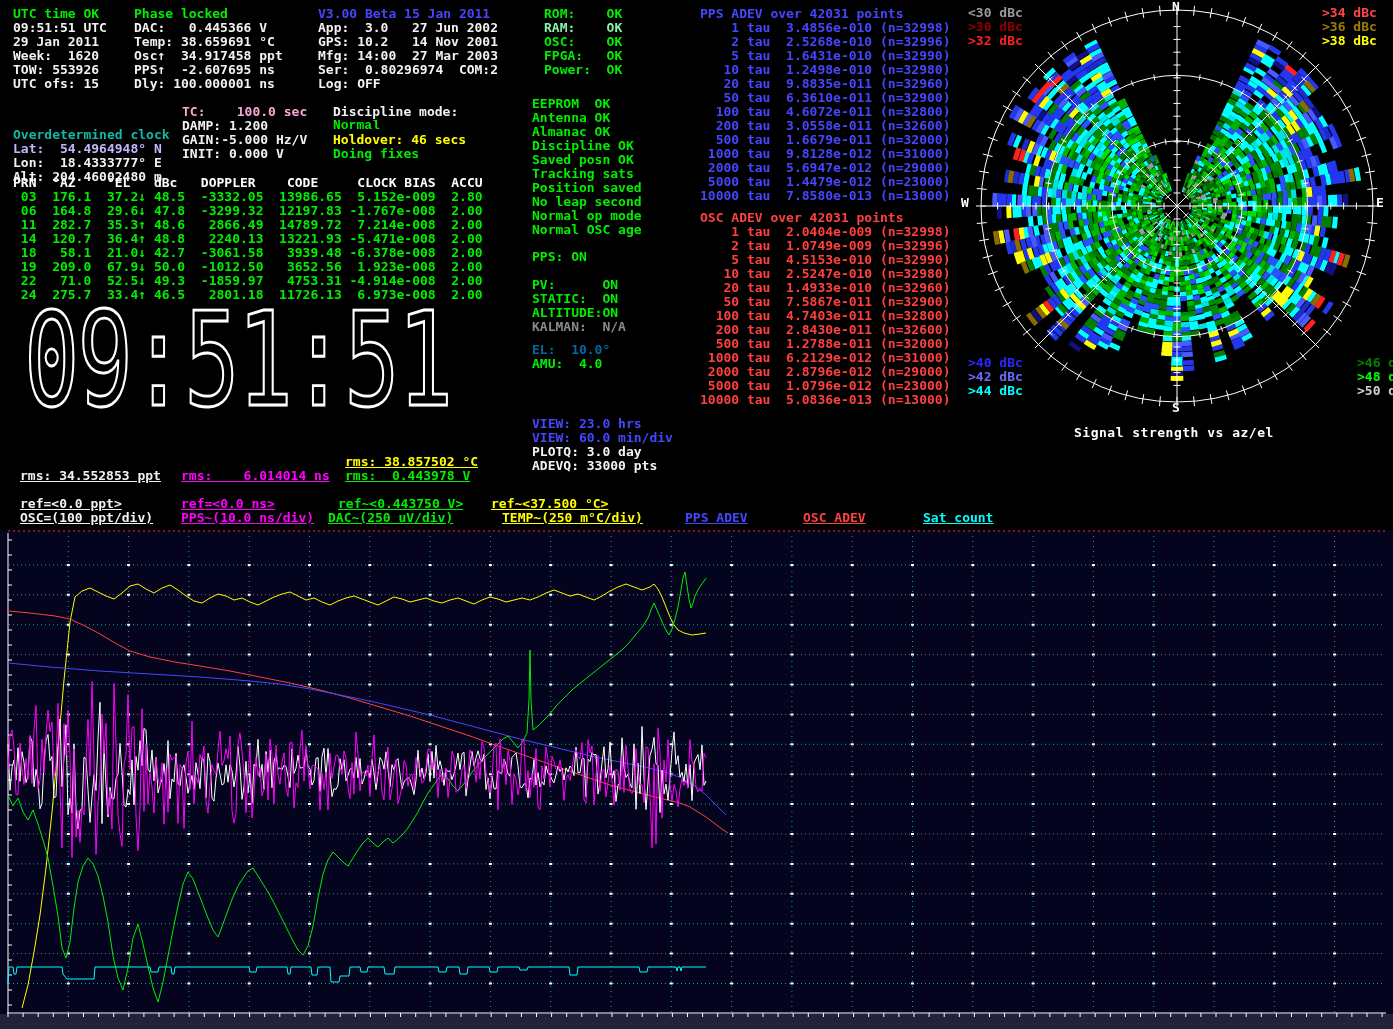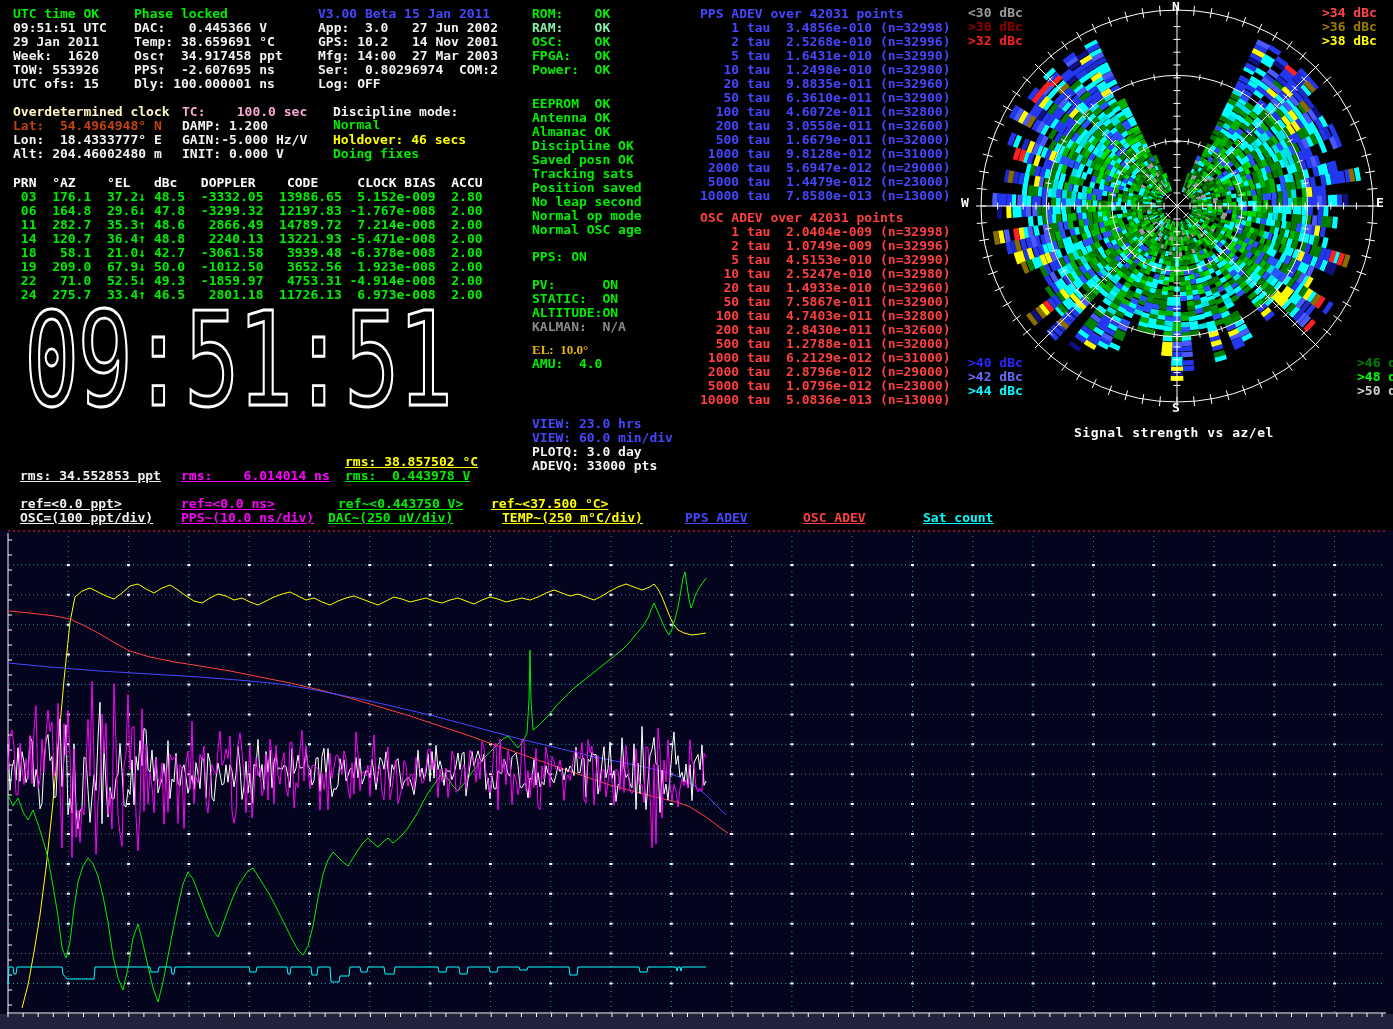--- a/index.html
+++ b/index.html
@@ -98,28 +98,28 @@
       <path d="M1334.3 250.8A163.5 163.5 0 0 1 1330.6 262.2M1052.3 311.0A163.0 163.0 0 0 1 1045.0 301.6M1017.6 240.2A163.0 163.0 0 0 1 1015.6 228.4M1020.6 161.4A162.7 162.7 0 0 1 1024.2 150.1M1015.1 159.9A168.4 168.4 0 0 1 1018.9 148.1M1342.7 253.2A172.3 172.3 0 0 1 1338.8 265.2M1323.5 297.2A172.5 172.5 0 0 1 1316.4 307.6M1051.8 85.5A173.8 173.8 0 0 1 1061.0 76.7M1285.9 66.1A177.3 177.3 0 0 1 1295.8 74.5M1314.0 320.6A178.6 178.6 0 0 1 1305.3 330.3M1033.5 102.1A177.1 177.1 0 0 1 1041.5 91.9M1041.1 92.3A177.2 177.2 0 0 1 1049.8 82.7" stroke="#ff2020" stroke-width="5" fill="none"></path>
       <circle cx="1177" cy="206" r="65.3" stroke="#fff" fill="none" stroke-width="1"></circle>
       <circle cx="1177" cy="206" r="130.6" stroke="#fff" fill="none" stroke-width="1"></circle>
       <circle cx="1177" cy="206" r="196" stroke="#fff" fill="none" stroke-width="1"></circle>
       <path d="M1177 206L1177.0 10.0M1173.5 193.0L1180.5 193.0M1173.5 180.2L1180.5 180.2M1173.5 167.4L1180.5 167.4M1173.5 154.6L1180.5 154.6M1173.5 141.8L1180.5 141.8M1173.5 129.0L1180.5 129.0M1173.5 116.2L1180.5 116.2M1173.5 103.4L1180.5 103.4M1173.5 90.6L1180.5 90.6M1173.5 77.8L1180.5 77.8M1173.5 65.0L1180.5 65.0M1173.5 52.2L1180.5 52.2M1173.5 39.4L1180.5 39.4M1173.5 26.6L1180.5 26.6M1177 206L1315.6 67.4M1183.7 194.3L1188.7 199.3M1192.8 185.3L1197.7 190.2M1201.8 176.2L1206.8 181.2M1210.9 167.2L1215.8 172.1M1219.9 158.1L1224.9 163.1M1229.0 149.1L1233.9 154.0M1238.0 140.0L1243.0 145.0M1247.1 131.0L1252.0 135.9M1256.1 121.9L1261.1 126.9M1265.2 112.9L1270.1 117.8M1274.2 103.8L1279.2 108.8M1283.3 94.8L1288.2 99.7M1292.3 85.7L1297.3 90.7M1301.4 76.7L1306.3 81.6M1177 206L1373.0 206.0M1190.0 202.5L1190.0 209.5M1202.8 202.5L1202.8 209.5M1215.6 202.5L1215.6 209.5M1228.4 202.5L1228.4 209.5M1241.2 202.5L1241.2 209.5M1254.0 202.5L1254.0 209.5M1266.8 202.5L1266.8 209.5M1279.6 202.5L1279.6 209.5M1292.4 202.5L1292.4 209.5M1305.2 202.5L1305.2 209.5M1318.0 202.5L1318.0 209.5M1330.8 202.5L1330.8 209.5M1343.6 202.5L1343.6 209.5M1356.4 202.5L1356.4 209.5M1177 206L1315.6 344.6M1188.7 212.7L1183.7 217.7M1197.7 221.8L1192.8 226.7M1206.8 230.8L1201.8 235.8M1215.8 239.9L1210.9 244.8M1224.9 248.9L1219.9 253.9M1233.9 258.0L1229.0 262.9M1243.0 267.0L1238.0 272.0M1252.0 276.1L1247.1 281.0M1261.1 285.1L1256.1 290.1M1270.1 294.2L1265.2 299.1M1279.2 303.2L1274.2 308.2M1288.2 312.3L1283.3 317.2M1297.3 321.3L1292.3 326.3M1306.3 330.4L1301.4 335.3M1177 206L1177.0 402.0M1180.5 219.0L1173.5 219.0M1180.5 231.8L1173.5 231.8M1180.5 244.6L1173.5 244.6M1180.5 257.4L1173.5 257.4M1180.5 270.2L1173.5 270.2M1180.5 283.0L1173.5 283.0M1180.5 295.8L1173.5 295.8M1180.5 308.6L1173.5 308.6M1180.5 321.4L1173.5 321.4M1180.5 334.2L1173.5 334.2M1180.5 347.0L1173.5 347.0M1180.5 359.8L1173.5 359.8M1180.5 372.6L1173.5 372.6M1180.5 385.4L1173.5 385.4M1177 206L1038.4 344.6M1170.3 217.7L1165.3 212.7M1161.2 226.7L1156.3 221.8M1152.2 235.8L1147.2 230.8M1143.1 244.8L1138.2 239.9M1134.1 253.9L1129.1 248.9M1125.0 262.9L1120.1 258.0M1116.0 272.0L1111.0 267.0M1106.9 281.0L1102.0 276.1M1097.9 290.1L1092.9 285.1M1088.8 299.1L1083.9 294.2M1079.8 308.2L1074.8 303.2M1070.7 317.2L1065.8 312.3M1061.7 326.3L1056.7 321.3M1052.6 335.3L1047.7 330.4M1177 206L981.0 206.0M1164.0 209.5L1164.0 202.5M1151.2 209.5L1151.2 202.5M1138.4 209.5L1138.4 202.5M1125.6 209.5L1125.6 202.5M1112.8 209.5L1112.8 202.5M1100.0 209.5L1100.0 202.5M1087.2 209.5L1087.2 202.5M1074.4 209.5L1074.4 202.5M1061.6 209.5L1061.6 202.5M1048.8 209.5L1048.8 202.5M1036.0 209.5L1036.0 202.5M1023.2 209.5L1023.2 202.5M1010.4 209.5L1010.4 202.5M997.6 209.5L997.6 202.5M1177 206L1038.4 67.4M1165.3 199.3L1170.3 194.3M1156.3 190.2L1161.2 185.3M1147.2 181.2L1152.2 176.2M1138.2 172.1L1143.1 167.2M1129.1 163.1L1134.1 158.1M1120.1 154.0L1125.0 149.1M1111.0 145.0L1116.0 140.0M1102.0 135.9L1106.9 131.0M1092.9 126.9L1097.9 121.9M1083.9 117.8L1088.8 112.9M1074.8 108.8L1079.8 103.8M1065.8 99.7L1070.7 94.8M1056.7 90.7L1061.7 85.7M1047.7 81.6L1052.6 76.7M1177.0 15.0L1177.0 5.0M1193.6 15.7L1194.5 5.8M1210.2 17.9L1211.9 8.1M1226.4 21.5L1229.0 11.8M1242.3 26.5L1245.7 17.1M1257.7 32.9L1261.9 23.8M1272.5 40.6L1277.5 31.9M1286.6 49.5L1292.3 41.4M1299.8 59.7L1306.2 52.0M1312.1 70.9L1319.1 63.9M1323.3 83.2L1331.0 76.8M1333.5 96.4L1341.6 90.7M1342.4 110.5L1351.1 105.5M1350.1 125.3L1359.2 121.1M1356.5 140.7L1365.9 137.3M1361.5 156.6L1371.2 154.0M1365.1 172.8L1374.9 171.1M1367.3 189.4L1377.2 188.5M1368.0 206.0L1378.0 206.0M1367.3 222.6L1377.2 223.5M1365.1 239.2L1374.9 240.9M1361.5 255.4L1371.2 258.0M1356.5 271.3L1365.9 274.7M1350.1 286.7L1359.2 290.9M1342.4 301.5L1351.1 306.5M1333.5 315.6L1341.6 321.3M1323.3 328.8L1331.0 335.2M1312.1 341.1L1319.1 348.1M1299.8 352.3L1306.2 360.0M1286.6 362.5L1292.3 370.6M1272.5 371.4L1277.5 380.1M1257.7 379.1L1261.9 388.2M1242.3 385.5L1245.7 394.9M1226.4 390.5L1229.0 400.2M1210.2 394.1L1211.9 403.9M1193.6 396.3L1194.5 406.2M1177.0 397.0L1177.0 407.0M1160.4 396.3L1159.5 406.2M1143.8 394.1L1142.1 403.9M1127.6 390.5L1125.0 400.2M1111.7 385.5L1108.3 394.9M1096.3 379.1L1092.1 388.2M1081.5 371.4L1076.5 380.1M1067.4 362.5L1061.7 370.6M1054.2 352.3L1047.8 360.0M1041.9 341.1L1034.9 348.1M1030.7 328.8L1023.0 335.2M1020.5 315.6L1012.4 321.3M1011.6 301.5L1002.9 306.5M1003.9 286.7L994.8 290.9M997.5 271.3L988.1 274.7M992.5 255.4L982.8 258.0M988.9 239.2L979.1 240.9M986.7 222.6L976.8 223.5M986.0 206.0L976.0 206.0M986.7 189.4L976.8 188.5M988.9 172.8L979.1 171.1M992.5 156.6L982.8 154.0M997.5 140.7L988.1 137.3M1003.9 125.3L994.8 121.1M1011.6 110.5L1002.9 105.5M1020.5 96.4L1012.4 90.7M1030.7 83.2L1023.0 76.8M1041.9 70.9L1034.9 63.9M1054.2 59.7L1047.8 52.0M1067.4 49.5L1061.7 41.4M1081.5 40.6L1076.5 31.9M1096.3 32.9L1092.1 23.8M1111.7 26.5L1108.3 17.1M1127.6 21.5L1125.0 11.8M1143.8 17.9L1142.1 8.1M1160.4 15.7L1159.5 5.8M1177.0 143.7L1177.0 137.7M1187.8 144.6L1188.9 138.7M1198.3 147.5L1200.4 141.8M1208.2 152.0L1211.2 146.9M1217.0 158.3L1220.9 153.7M1224.7 166.0L1229.3 162.1M1231.0 174.8L1236.1 171.8M1235.5 184.7L1241.2 182.6M1238.4 195.2L1244.3 194.1M1239.3 206.0L1245.3 206.0M1238.4 216.8L1244.3 217.9M1235.5 227.3L1241.2 229.4M1231.0 237.1L1236.1 240.1M1224.7 246.0L1229.3 249.9M1217.0 253.7L1220.9 258.3M1208.2 260.0L1211.2 265.1M1198.3 264.5L1200.4 270.2M1187.8 267.4L1188.9 273.3M1177.0 268.3L1177.0 274.3M1166.2 267.4L1165.1 273.3M1155.7 264.5L1153.6 270.2M1145.8 260.0L1142.8 265.1M1137.0 253.7L1133.1 258.3M1129.3 246.0L1124.7 249.9M1123.0 237.2L1117.9 240.2M1118.5 227.3L1112.8 229.4M1115.6 216.8L1109.7 217.9M1114.7 206.0L1108.7 206.0M1115.6 195.2L1109.7 194.1M1118.5 184.7L1112.8 182.6M1123.0 174.8L1117.9 171.8M1129.3 166.0L1124.7 162.1M1137.0 158.3L1133.1 153.7M1145.8 152.0L1142.8 146.9M1155.7 147.5L1153.6 141.8M1166.2 144.6L1165.1 138.7M1177.0 78.4L1177.0 72.4M1199.2 80.3L1200.2 74.4M1220.6 86.1L1222.7 80.5M1240.8 95.5L1243.8 90.3M1259.0 108.3L1262.9 103.7M1274.7 124.0L1279.3 120.1M1287.5 142.2L1292.7 139.2M1296.9 162.4L1302.5 160.3M1302.7 183.8L1308.6 182.8M1304.6 206.0L1310.6 206.0M1302.7 228.2L1308.6 229.2M1296.9 249.6L1302.5 251.7M1287.5 269.8L1292.7 272.8M1274.7 288.0L1279.3 291.9M1259.0 303.7L1262.9 308.3M1240.8 316.5L1243.8 321.7M1220.6 325.9L1222.7 331.5M1199.2 331.7L1200.2 337.6M1177.0 333.6L1177.0 339.6M1154.8 331.7L1153.8 337.6M1133.4 325.9L1131.3 331.5M1113.2 316.5L1110.2 321.7M1095.0 303.7L1091.1 308.3M1079.3 288.0L1074.7 291.9M1066.5 269.8L1061.3 272.8M1057.1 249.6L1051.5 251.7M1051.3 228.2L1045.4 229.2M1049.4 206.0L1043.4 206.0M1051.3 183.8L1045.4 182.8M1057.1 162.4L1051.5 160.3M1066.5 142.2L1061.3 139.2M1079.3 124.0L1074.7 120.1M1095.0 108.3L1091.1 103.7M1113.2 95.5L1110.2 90.3M1133.4 86.1L1131.3 80.5M1154.8 80.3L1153.8 74.4" stroke="#ffffff" stroke-width="1" fill="none"></path>
     </svg>
   <div id="blocks">
       <div class="blk" style="left: 13px; top: 7px;"><div class="ln" style="color: rgb(0, 238, 0);">UTC time OK</div><div class="ln" style="color: rgb(242, 242, 242);">09:51:51 UTC</div><div class="ln" style="color: rgb(242, 242, 242);">29 Jan 2011</div><div class="ln" style="color: rgb(242, 242, 242);">Week:  1620</div><div class="ln" style="color: rgb(242, 242, 242);">TOW: 553926</div><div class="ln" style="color: rgb(242, 242, 242);">UTC ofs: 15</div></div>
       <div class="blk" style="left: 134px; top: 7px;"><div class="ln" style="color: rgb(0, 238, 0);">Phase locked</div><div class="ln" style="color: rgb(242, 242, 242);">DAC:   0.445366 V</div><div class="ln" style="color: rgb(242, 242, 242);">Temp: 38.659691 °C</div><div class="ln" style="color: rgb(242, 242, 242);">Osc↑  34.917458 ppt</div><div class="ln" style="color: rgb(242, 242, 242);">PPS↑  -2.607695 ns</div><div class="ln" style="color: rgb(242, 242, 242);">Dly: 100.000001 ns</div></div>
       <div class="blk" style="left: 318px; top: 7px;"><div class="ln" style="color: rgb(70, 70, 255);">V3.00 Beta 15 Jan 2011</div><div class="ln" style="color: rgb(242, 242, 242);">App:  3.0   27 Jun 2002</div><div class="ln" style="color: rgb(242, 242, 242);">GPS: 10.2   14 Nov 2001</div><div class="ln" style="color: rgb(242, 242, 242);">Mfg: 14:00  27 Mar 2003</div><div class="ln" style="color: rgb(242, 242, 242);">Ser:  0.80296974  COM:2</div><div class="ln" style="color: rgb(242, 242, 242);">Log: OFF</div></div>
-      <div class="blk" style="left: 532px; top: 7px;"><div class="ln" style="color: rgb(0, 238, 0);">ROM:    OK</div><div class="ln" style="color: #86efac;">RAM:    OK</div><div class="ln" style="color: rgb(0, 238, 0);">OSC:    OK</div><div class="ln" style="color: rgb(0, 238, 0);">FPGA:   OK</div><div class="ln" style="color: rgb(0, 238, 0);">Power:  OK</div></div>
-      <div class="blk" style="left: 13px; top: 105px;"><div class="ln" style="color: #fef9c3;">Overdetermined clock</div><div class="ln" style="color: #c2410c;">Lat:  54.4964948° N</div><div class="ln" style="color: rgb(242, 242, 242);">Lon:  18.4333777° E</div><div class="ln" style="color: rgb(242, 242, 242);">Alt: 204.46002480 m</div></div>
+      <div class="blk" style="left: 544px; top: 7px;"><div class="ln" style="color: rgb(0, 238, 0);">ROM:    OK</div><div class="ln" style="color: #86efac;">RAM:    OK</div><div class="ln" style="color: rgb(0, 238, 0);">OSC:    OK</div><div class="ln" style="color: rgb(0, 238, 0);">FPGA:   OK</div><div class="ln" style="color: rgb(0, 238, 0);">Power:  OK</div></div>
+      <div class="blk" style="left: 13px; top: 105px;"><div class="ln" style="color: #14b8a6; margin-top: 23px;">Overdetermined clock</div><div class="ln" style="color: #c4b5fd;">Lat:  54.4964948° N</div><div class="ln" style="color: rgb(242, 242, 242);">Lon:  18.4333777° E</div><div class="ln" style="color: rgb(242, 242, 242);">Alt: 204.46002480 m</div></div>
       <div class="blk" style="left: 182px; top: 105px;"><div class="ln" style="color: #f9a8d4;">TC:    100.0 sec</div><div class="ln" style="color: rgb(242, 242, 242);">DAMP: 1.200</div><div class="ln" style="color: rgb(242, 242, 242);">GAIN:-5.000 Hz/V</div><div class="ln" style="color: rgb(242, 242, 242);">INIT: 0.000 V</div></div>
       <div class="blk" style="left: 333px; top: 105px;"><div class="ln" style="color: rgb(242, 242, 242);">Discipline mode:</div><div class="ln" style="color: rgb(0, 238, 0); font-family: Liberation Mono, monospace;">Normal</div><div class="ln" style="color: rgb(255, 255, 0);">Holdover: 46 secs</div><div class="ln" style="color: rgb(0, 238, 0);">Doing fixes</div></div>
       <div class="blk" style="left: 532px; top: 97px;"><div class="ln" style="color: rgb(0, 238, 0);">EEPROM  OK</div><div class="ln" style="color: rgb(0, 238, 0);">Antenna OK</div><div class="ln" style="color: rgb(0, 238, 0);">Almanac OK</div><div class="ln" style="color: rgb(0, 238, 0);">Discipline OK</div><div class="ln" style="color: rgb(0, 238, 0);">Saved posn OK</div><div class="ln" style="color: rgb(0, 238, 0);">Tracking sats</div><div class="ln" style="color: rgb(0, 238, 0);">Position saved</div><div class="ln" style="color: rgb(0, 238, 0);">No leap second</div><div class="ln" style="color: rgb(0, 238, 0);">Normal op mode</div><div class="ln" style="color: rgb(0, 238, 0);">Normal OSC age</div></div>
       <div class="blk" style="left: 532px; top: 250px;"><div class="ln" style="color: rgb(0, 238, 0);">PPS: ON</div></div>
       <div class="blk" style="left: 532px; top: 278px;"><div class="ln" style="color: rgb(0, 238, 0);">PV:      ON</div><div class="ln" style="color: rgb(0, 238, 0);">STATIC:  ON</div><div class="ln" style="color: rgb(0, 238, 0);">ALTITUDE:ON</div><div class="ln" style="color: rgb(138, 138, 138);">KALMAN:  N/A</div></div>
-      <div class="blk" style="left: 532px; top: 343px;"><div class="ln" style="color: #eab308; font-family: Liberation Serif, serif;">EL:  10.0°</div><div class="ln" style="color: rgb(0, 238, 0);">AMU:  4.0</div></div>
+      <div class="blk" style="left: 532px; top: 343px;"><div class="ln" style="color: #0369a1;">EL:  10.0°</div><div class="ln" style="color: rgb(0, 238, 0);">AMU:  4.0</div></div>
       <div class="blk" style="left: 532px; top: 417px;"><div class="ln" style="color: rgb(70, 70, 255);">VIEW: 23.0 hrs</div><div class="ln" style="color: rgb(70, 70, 255);">VIEW: 60.0 min/div</div><div class="ln" style="color: rgb(242, 242, 242);">PLOTQ: 3.0 day</div><div class="ln" style="color: rgb(242, 242, 242);">ADEVQ: 33000 pts</div></div>
       <div class="blk" style="left: 13px; top: 176px;"><div class="ln" style="color: rgb(255, 255, 255);">PRN  °AZ    °EL   dBc   DOPPLER    CODE     CLOCK BIAS  ACCU</div><div class="ln" style="color: rgb(0, 238, 0);"> 03  176.1  37.2↓ 48.5  -3332.05  13986.65  5.152e-009  2.80</div><div class="ln" style="color: rgb(0, 238, 0);"> 06  164.8  29.6↓ 47.8  -3299.32  12197.83 -1.767e-008  2.00</div><div class="ln" style="color: rgb(0, 238, 0);"> 11  282.7  35.3↑ 48.6   2866.49  14789.72  7.214e-008  2.00</div><div class="ln" style="color: rgb(0, 238, 0);"> 14  120.7  36.4↑ 48.8   2240.13  13221.93 -5.471e-008  2.00</div><div class="ln" style="color: rgb(0, 238, 0);"> 18   58.1  21.0↓ 42.7  -3061.58   3939.48 -6.378e-008  2.00</div><div class="ln" style="color: rgb(0, 238, 0);"> 19  209.0  67.9↓ 50.0  -1012.50   3652.56  1.923e-008  2.00</div><div class="ln" style="color: rgb(0, 238, 0);"> 22   71.0  52.5↓ 49.3  -1859.97   4753.31 -4.914e-008  2.00</div><div class="ln" style="color: rgb(0, 238, 0);"> 24  275.7  33.4↑ 46.5   2801.18  11726.13  6.973e-008  2.00</div></div>
       <div class="blk" style="left: 700px; top: 7px;"><div class="ln" style="color: rgb(70, 70, 255);">PPS ADEV over 42031 points</div><div class="ln" style="color: rgb(70, 70, 255);">    1 tau  3.4856e-010 (n=32998)</div><div class="ln" style="color: rgb(70, 70, 255);">    2 tau  2.5268e-010 (n=32996)</div><div class="ln" style="color: rgb(70, 70, 255);">    5 tau  1.6431e-010 (n=32990)</div><div class="ln" style="color: rgb(70, 70, 255);">   10 tau  1.2498e-010 (n=32980)</div><div class="ln" style="color: rgb(70, 70, 255);">   20 tau  9.8835e-011 (n=32960)</div><div class="ln" style="color: rgb(70, 70, 255);">   50 tau  6.3610e-011 (n=32900)</div><div class="ln" style="color: rgb(70, 70, 255);">  100 tau  4.6072e-011 (n=32800)</div><div class="ln" style="color: rgb(70, 70, 255);">  200 tau  3.0558e-011 (n=32600)</div><div class="ln" style="color: rgb(70, 70, 255);">  500 tau  1.6679e-011 (n=32000)</div><div class="ln" style="color: rgb(70, 70, 255);"> 1000 tau  9.8128e-012 (n=31000)</div><div class="ln" style="color: rgb(70, 70, 255);"> 2000 tau  5.6947e-012 (n=29000)</div><div class="ln" style="color: rgb(70, 70, 255);"> 5000 tau  1.4479e-012 (n=23000)</div><div class="ln" style="color: rgb(70, 70, 255);">10000 tau  7.8580e-013 (n=13000)</div></div>
       <div class="blk" style="left: 700px; top: 211px;"><div class="ln" style="color: rgb(255, 64, 64);">OSC ADEV over 42031 points</div><div class="ln" style="color: rgb(255, 64, 64);">    1 tau  2.0404e-009 (n=32998)</div><div class="ln" style="color: rgb(255, 64, 64);">    2 tau  1.0749e-009 (n=32996)</div><div class="ln" style="color: rgb(255, 64, 64);">    5 tau  4.5153e-010 (n=32990)</div><div class="ln" style="color: rgb(255, 64, 64);">   10 tau  2.5247e-010 (n=32980)</div><div class="ln" style="color: rgb(255, 64, 64);">   20 tau  1.4933e-010 (n=32960)</div><div class="ln" style="color: rgb(255, 64, 64);">   50 tau  7.5867e-011 (n=32900)</div><div class="ln" style="color: rgb(255, 64, 64);">  100 tau  4.7403e-011 (n=32800)</div><div class="ln" style="color: rgb(255, 64, 64);">  200 tau  2.8430e-011 (n=32600)</div><div class="ln" style="color: rgb(255, 64, 64);">  500 tau  1.2788e-011 (n=32000)</div><div class="ln" style="color: rgb(255, 64, 64);"> 1000 tau  6.2129e-012 (n=31000)</div><div class="ln" style="color: rgb(255, 64, 64);"> 2000 tau  2.8796e-012 (n=29000)</div><div class="ln" style="color: rgb(255, 64, 64);"> 5000 tau  1.0796e-012 (n=23000)</div><div class="ln" style="color: rgb(255, 64, 64);">10000 tau  5.0836e-013 (n=13000)</div></div>
       <div class="blk" style="left: 968px; top: 6px;"><div class="ln" style="color: rgb(154, 154, 154);">&lt;30 dBc</div><div class="ln" style="color: rgb(143, 0, 0);">&gt;30 dBc</div><div class="ln" style="color: rgb(255, 32, 32);">&gt;32 dBc</div></div>
       <div class="blk" style="left: 1322px; top: 6px;"><div class="ln" style="color: rgb(255, 69, 69);">&gt;34 dBc</div><div class="ln" style="color: rgb(156, 125, 0); text-align: center;">&gt;36 dBc</div><div class="ln" style="color: rgb(255, 255, 0);">&gt;38 dBc</div></div>
       <div class="blk" style="left: 968px; top: 356px;"><div class="ln" style="color: rgb(40, 40, 255);">&gt;40 dBc</div><div class="ln" style="color: rgb(106, 106, 255);">&gt;42 dBc</div><div class="ln" style="color: rgb(0, 255, 255);">&gt;44 dBc</div></div>
       <div class="blk" style="left: 1322px; top: 356px; margin-left: 35px;"><div class="ln" style="color: rgb(0, 128, 0);">&gt;46 dBc</div><div class="ln" style="color: rgb(0, 255, 0);">&gt;48 dBc</div><div class="ln" style="color: rgb(208, 208, 208);">&gt;50 dBc</div></div>
     </div>
   <div class="clock">09:51:51</div>

